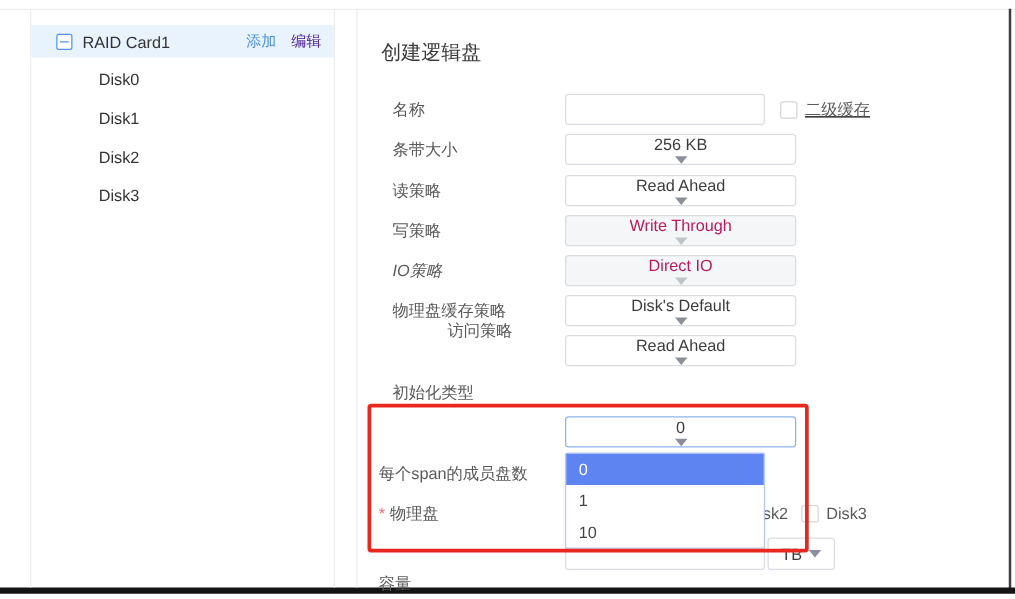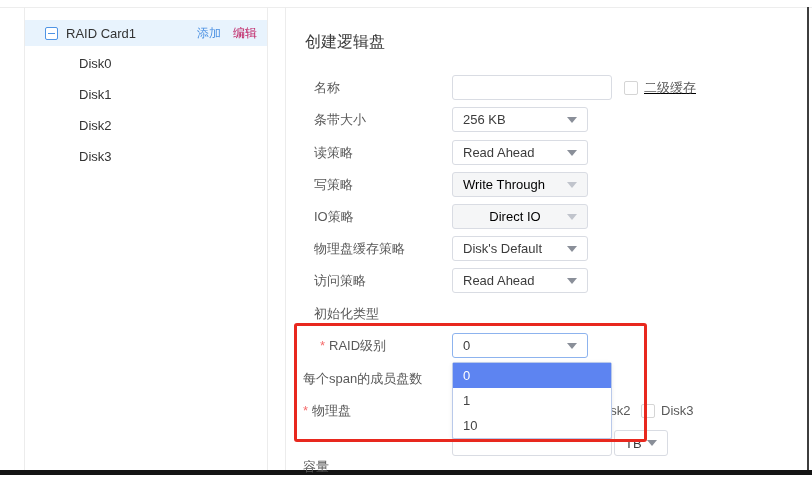--- a/index.html
+++ b/index.html
@@ -17,40 +17,40 @@
 
   
   .tree-root { position:absolute; left:25px; top:20px; width:242px; height:26px;
                background:#e8f3fd; display:flex; align-items:center; font-size:13px; color:#333; }
   .minus-icon { width:13px; height:13px; border:1px solid #4f94e5; border-radius:2px;
                 margin-left:20px; position:relative; background:#fff; flex:0 0 auto; }
   .minus-icon::after { content:""; position:absolute; left:2px; right:2px; top:5px; height:1.5px; background:#4f94e5; }
   .root-label { margin-left:8px; font-weight:500; }
   .root-actions { margin-left:auto; margin-right:10px; font-size:12px; }
   .add-link { color:#4a90e2; margin-right:12px; cursor:pointer;text-align:right; }
-  .edit-link { color:#be185d; cursor:pointer; }
+  .edit-link { color:#4c1d95; cursor:pointer; }
   .disk-item { position:absolute; left:79px; width:120px; height:18px; font-size:13px; color:#333; cursor:pointer; }
   .disk-0 { top:56px; } .disk-1 { top:87px; } .disk-2 { top:118px; } .disk-3 { top:149px; }
 
   
   .panel-title { position:absolute; left:305px; top:32px; font-size:16px; font-weight:500; color:#3a3a3a; }
 
   .flabel { position:absolute; left:314px; width:140px; font-size:13px; color:#595959; line-height:25px; }
   .flabel.wide { left:303px; }
   .flabel.req  { left:303px; }
   .flabel.req2 { left:320px; }
   .star { color:#f56c6c; margin-right:4px; }
 
-  .ctrl { position:absolute; left:452px; width:136px; height:25px; }
+  .ctrl { position:absolute; left:452px; width:185px; height:25px;flex-direction:column; }
   .select { border:1px solid #d9dce3; border-radius:3px; background:#fff; display:flex;
             align-items:center; padding:0 10px; font-size:13px; color:#3c3c3c; font-weight:500; cursor:pointer; }
   .select .val { flex:1 1 auto; white-space:nowrap; overflow:hidden; }
   .caret { width:0; height:0; border-left:5px solid transparent; border-right:5px solid transparent;
            border-top:6px solid #8a8f99; flex:0 0 auto; }
-  .select.disabled { background:#f5f6f7; color:#000000; cursor:not-allowed; }
+  .select.disabled { background:#f5f6f7; color:#be185d; cursor:not-allowed; }
   .select.disabled .caret { border-top-color:#c0c4cc; }
   .select.focused { border-color:#8db3ee; }
 
   .text-input { border:1px solid #d9dce3; border-radius:3px; background:#fff; width:160px; height:25px;
                 padding:0 8px; font-size:13px; color:#333; outline:none; font-family:"Liberation Sans",sans-serif; }
 
   .cbx { width:14px; height:14px; border:1px solid #d5d5d5; border-radius:2px; background:#fff;
          display:inline-block; vertical-align:middle; cursor:pointer; }
   .cbx-group { position:absolute; display:flex; align-items:center; height:25px; }
   .cbx-label { font-size:13px; color:#595959; margin-left:6px; cursor:default; }
@@ -112,43 +112,40 @@
     <span class="val">Read Ahead</span>
     <span class="caret"></span>
   </div>
 
   <div class="flabel" style="top:172px;">写策略</div>
   <div class="ctrl select disabled" style="top:172px;">
     <span class="val">Write Through</span>
     <span class="caret"></span>
   </div>
 
-  <div class="flabel" style="top:204px;">IO策略</div>
+  <div class="flabel" style="top:204px;font-style:italic;">IO策略</div>
   <div class="ctrl select disabled" style="top:204px;text-align:center;">
     <span class="val">Direct IO</span>
     <span class="caret"></span>
   </div>
 
   <div class="flabel" style="top:236px;">物理盘缓存策略</div>
   <div class="ctrl select" style="top:236px;">
     <span class="val">Disk's Default</span>
     <span class="caret"></span>
   </div>
 
-  <div class="flabel" style="top:268px;">访问策略</div>
+  <div class="flabel" style="top:252px;text-align:center;">访问策略</div>
   <div class="ctrl select" style="top:268px;">
     <span class="val">Read Ahead</span>
     <span class="caret"></span>
   </div>
 
   <div class="flabel" style="top:301px;">初始化类型</div>
 
-  <div class="flabel req2" style="top:333px;">
-    <span class="star">*</span><span>RAID级别</span>
-  </div>
   <div class="ctrl select focused" style="top:333px;">
     <span class="val">0</span>
     <span class="caret"></span>
   </div>
 
   <div class="flabel req" style="top:398px;">
     <span class="star">*</span><span>物理盘</span>
   </div>
 
   <div class="flabel wide" style="top:366px; width:160px;">每个span的成员盘数</div>

